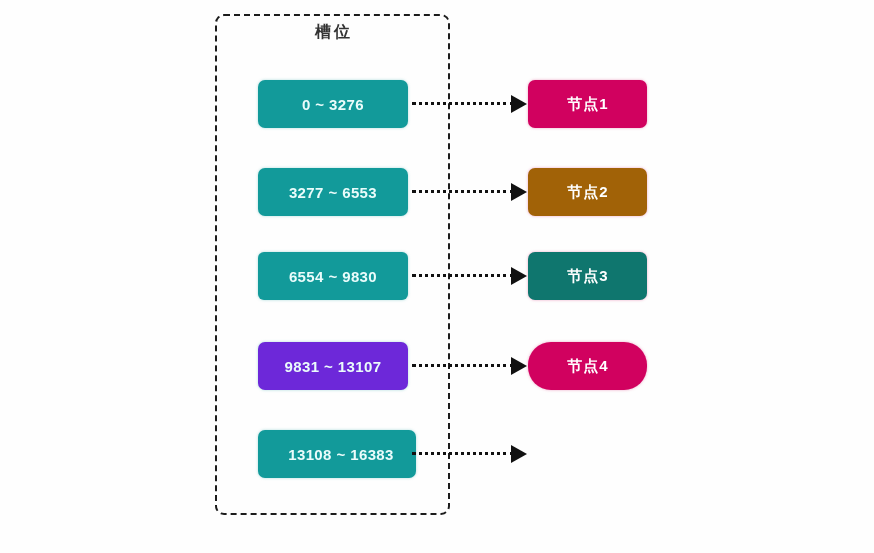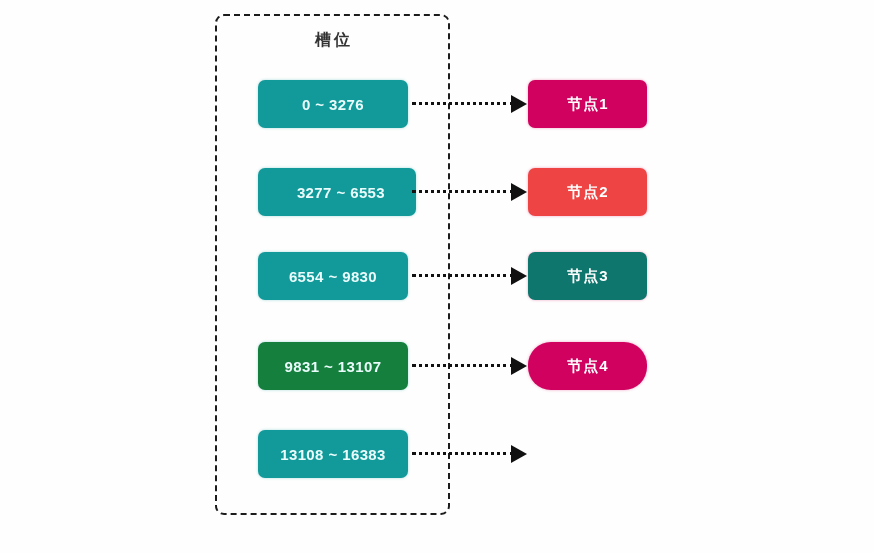--- a/index.html
+++ b/index.html
@@ -27,21 +27,21 @@
     width: 235px;
     height: 501px;
     box-sizing: border-box;
     border: 2.5px dashed #1c1c1c;
     border-radius: 9px;
     background: transparent;
   }
   #slot-title {
     position: absolute;
     left: 215px;
-    top: 30px;
+    top: 22px;
     width: 235px;
     text-align: center;
     font-size: 16px;
     font-weight: bold;
     color: #333333;
     letter-spacing: 3px;
     text-indent: 3px;
   }
 
   
@@ -119,39 +119,39 @@
   <div id="slot-title">槽位</div>
 
   <div class="row" style="top: 80px;">
     <div class="slot-box" style="background: rgb(18, 154, 154);">0 ~ 3276</div>
     <div class="connector" style="border-top-color: rgb(17, 17, 17);"></div>
     <div class="arrow-head" style="border-left-color: rgb(17, 17, 17);"></div>
     <div class="node-box" style="background: rgb(209, 1, 95);">节点1</div>
   </div>
 
   <div class="row" style="top: 168px;">
-    <div class="slot-box" style="background: rgb(18, 154, 154); padding-left: 8px;">3277 ~ 6553</div>
+    <div class="slot-box" style="background: rgb(18, 154, 154);">3277 ~ 6553</div>
     <div class="connector" style="border-top-color: rgb(17, 17, 17);"></div>
     <div class="arrow-head" style="border-left-color: rgb(17, 17, 17);"></div>
-    <div class="node-box" style="background: #ef4444;">节点2</div>
+    <div class="node-box" style="background: #a16207;">节点2</div>
   </div>
 
   <div class="row" style="top: 252px;">
-    <div class="slot-box" style="background: rgb(18, 154, 154);">6554 ~ 9830</div>
+    <div class="slot-box" style="background: rgb(18, 154, 154); border-radius: 6px;">6554 ~ 9830</div>
     <div class="connector" style="border-top-color: rgb(17, 17, 17);"></div>
     <div class="arrow-head" style="border-left-color: rgb(17, 17, 17);"></div>
     <div class="node-box" style="background: #0f766e;">节点3</div>
   </div>
 
   <div class="row" style="top: 342px;">
-    <div class="slot-box" style="background: #15803d;">9831 ~ 13107</div>
+    <div class="slot-box" style="background: #6d28d9;">9831 ~ 13107</div>
     <div class="connector" style="border-top-color: rgb(17, 17, 17);"></div>
     <div class="arrow-head" style="border-left-color: rgb(17, 17, 17);"></div>
     <div class="node-box" style="background: rgb(209, 1, 95); border-radius: 23px;">节点4</div>
   </div>
 
   <div class="row" style="top: 430px;">
-    <div class="slot-box" style="background: rgb(18, 154, 154);">13108 ~ 16383</div>
+    <div class="slot-box" style="background: rgb(18, 154, 154); padding-left: 8px;">13108 ~ 16383</div>
     <div class="connector" style="border-top-color: rgb(17, 17, 17);"></div>
     <div class="arrow-head" style="border-left-color: rgb(17, 17, 17);"></div>
   </div>
 
 </div>
 
 </body></html>

